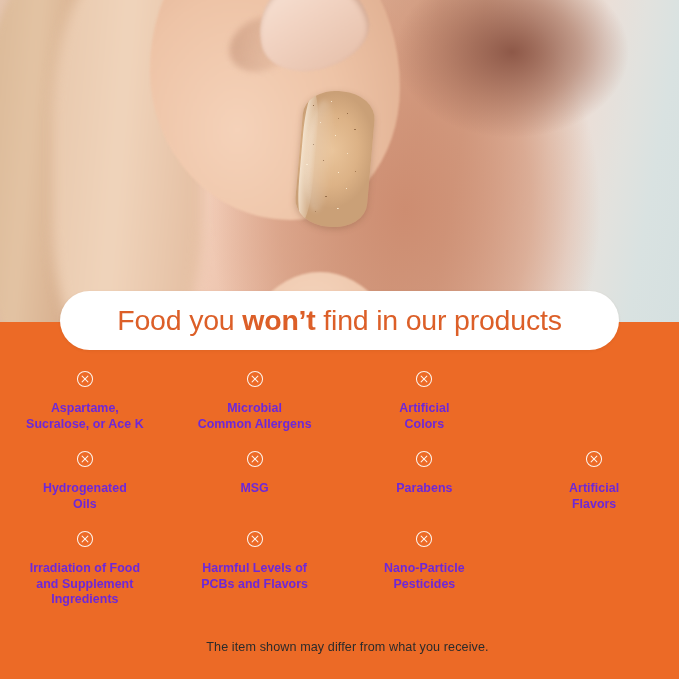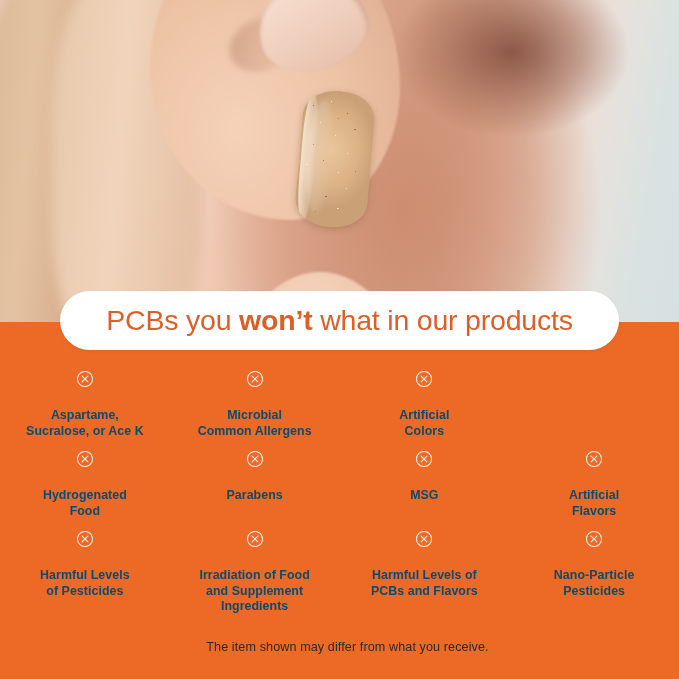--- a/index.html
+++ b/index.html
@@ -227,23 +227,23 @@
     display: flex;
     flex-direction: column;
     align-items: center;
   }
   .xicon {
     display: block;
     width: 18px;
     height: 18px;
   }
   .cell-label {
-    margin-top: 20px;
+    margin-top: 13px;
     text-align: center;
-    color: #0c4a6e;
+    color: #6d28d9;
     font-size: 12.4px;
     font-weight: 700;
     line-height: 1.25;
     letter-spacing: 0.05px;
     white-space: pre-line;
   }
   .row-1 { height: 80px; }
   .row-2 { height: 80px; }
   .row-3 { height: 86px; }
 
@@ -275,21 +275,21 @@
     <div class="pill">
       <div class="pill-edge"></div>
       <div class="pill-speckle"></div>
       <div class="pill-shine"></div>
     </div>
   </div>
 
   <div class="panel"></div>
 
   <div class="headline-pill">
-    <div class="headline"><span>PCBs you </span><b>won’t</b><span> what in our products</span></div>
+    <div class="headline"><span>Food you </span><b>won’t</b><span> find in our products</span></div>
   </div>
 
   <div class="grid">
 
     <div class="grid-row row-1">
       <div class="cell">
         <svg class="xicon" viewBox="0 0 20 20">
           <circle cx="10" cy="10" r="8.4" fill="none" stroke="#fdf4ec" stroke-width="1.15"></circle>
           <line x1="6.8" y1="6.8" x2="13.2" y2="13.2" stroke="#fdf4ec" stroke-width="1.15" stroke-linecap="round"></line>
           <line x1="13.2" y1="6.8" x2="6.8" y2="13.2" stroke="#fdf4ec" stroke-width="1.15" stroke-linecap="round"></line>
@@ -318,59 +318,50 @@
     </div>
 
     <div class="grid-row row-2">
       <div class="cell">
         <svg class="xicon" viewBox="0 0 20 20">
           <circle cx="10" cy="10" r="8.4" fill="none" stroke="#fdf4ec" stroke-width="1.15"></circle>
           <line x1="6.8" y1="6.8" x2="13.2" y2="13.2" stroke="#fdf4ec" stroke-width="1.15" stroke-linecap="round"></line>
           <line x1="13.2" y1="6.8" x2="6.8" y2="13.2" stroke="#fdf4ec" stroke-width="1.15" stroke-linecap="round"></line>
         </svg>
         <div class="cell-label">Hydrogenated
-Food</div>
+Oils</div>
+      </div>
+      <div class="cell">
+        <svg class="xicon" viewBox="0 0 20 20">
+          <circle cx="10" cy="10" r="8.4" fill="none" stroke="#fdf4ec" stroke-width="1.15"></circle>
+          <line x1="6.8" y1="6.8" x2="13.2" y2="13.2" stroke="#fdf4ec" stroke-width="1.15" stroke-linecap="round"></line>
+          <line x1="13.2" y1="6.8" x2="6.8" y2="13.2" stroke="#fdf4ec" stroke-width="1.15" stroke-linecap="round"></line>
+        </svg>
+        <div class="cell-label">MSG</div>
       </div>
       <div class="cell">
         <svg class="xicon" viewBox="0 0 20 20">
           <circle cx="10" cy="10" r="8.4" fill="none" stroke="#fdf4ec" stroke-width="1.15"></circle>
           <line x1="6.8" y1="6.8" x2="13.2" y2="13.2" stroke="#fdf4ec" stroke-width="1.15" stroke-linecap="round"></line>
           <line x1="13.2" y1="6.8" x2="6.8" y2="13.2" stroke="#fdf4ec" stroke-width="1.15" stroke-linecap="round"></line>
         </svg>
         <div class="cell-label">Parabens</div>
-      </div>
-      <div class="cell">
-        <svg class="xicon" viewBox="0 0 20 20">
-          <circle cx="10" cy="10" r="8.4" fill="none" stroke="#fdf4ec" stroke-width="1.15"></circle>
-          <line x1="6.8" y1="6.8" x2="13.2" y2="13.2" stroke="#fdf4ec" stroke-width="1.15" stroke-linecap="round"></line>
-          <line x1="13.2" y1="6.8" x2="6.8" y2="13.2" stroke="#fdf4ec" stroke-width="1.15" stroke-linecap="round"></line>
-        </svg>
-        <div class="cell-label">MSG</div>
       </div>
       <div class="cell">
         <svg class="xicon" viewBox="0 0 20 20">
           <circle cx="10" cy="10" r="8.4" fill="none" stroke="#fdf4ec" stroke-width="1.15"></circle>
           <line x1="6.8" y1="6.8" x2="13.2" y2="13.2" stroke="#fdf4ec" stroke-width="1.15" stroke-linecap="round"></line>
           <line x1="13.2" y1="6.8" x2="6.8" y2="13.2" stroke="#fdf4ec" stroke-width="1.15" stroke-linecap="round"></line>
         </svg>
         <div class="cell-label">Artificial
 Flavors</div>
       </div>
     </div>
 
     <div class="grid-row row-3">
-      <div class="cell">
-        <svg class="xicon" viewBox="0 0 20 20">
-          <circle cx="10" cy="10" r="8.4" fill="none" stroke="#fdf4ec" stroke-width="1.15"></circle>
-          <line x1="6.8" y1="6.8" x2="13.2" y2="13.2" stroke="#fdf4ec" stroke-width="1.15" stroke-linecap="round"></line>
-          <line x1="13.2" y1="6.8" x2="6.8" y2="13.2" stroke="#fdf4ec" stroke-width="1.15" stroke-linecap="round"></line>
-        </svg>
-        <div class="cell-label">Harmful Levels
-of Pesticides</div>
-      </div>
       <div class="cell">
         <svg class="xicon" viewBox="0 0 20 20">
           <circle cx="10" cy="10" r="8.4" fill="none" stroke="#fdf4ec" stroke-width="1.15"></circle>
           <line x1="6.8" y1="6.8" x2="13.2" y2="13.2" stroke="#fdf4ec" stroke-width="1.15" stroke-linecap="round"></line>
           <line x1="13.2" y1="6.8" x2="6.8" y2="13.2" stroke="#fdf4ec" stroke-width="1.15" stroke-linecap="round"></line>
         </svg>
         <div class="cell-label">Irradiation of Food
 and Supplement
 Ingredients</div>
       </div>

